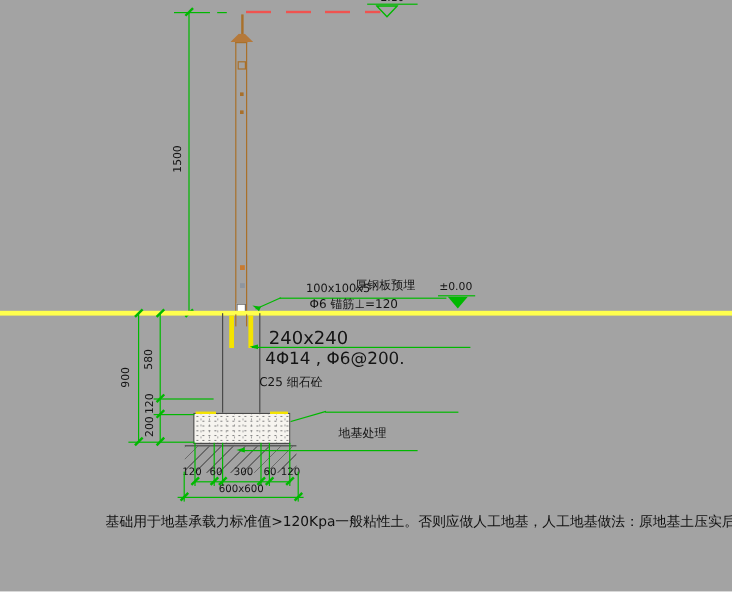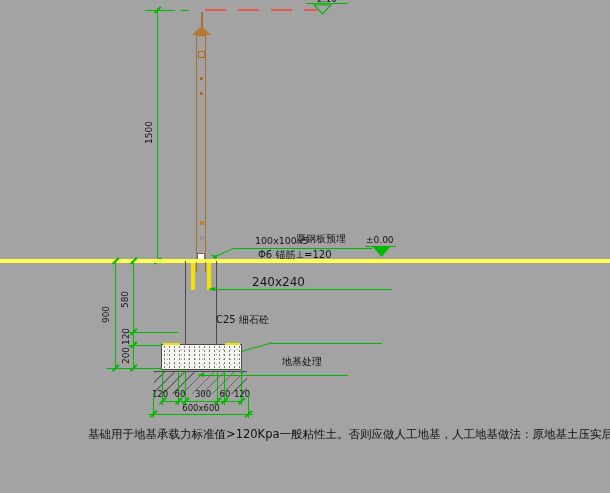--- a/index.html
+++ b/index.html
@@ -69,21 +69,22 @@
     <polygon points="0,0 17,0 8.5,10" fill="#00b800"></polygon>
   </svg>
 
   <div class="abs" style="left:185px;top:261px;width:30px;height:84px;border-left:1.5px solid #4a4a4a;border-right:1.5px solid #4a4a4a;"></div>
   <div class="abs" style="left:191px;top:263px;width:4px;height:27px;background:#f4e300;"></div>
   <div class="abs" style="left:207px;top:263px;width:4px;height:27px;background:#f4e300;"></div>
   <div class="abs" style="left:196px;top:262px;width:8px;height:10px;border-left:1.5px solid #a9702a;border-right:1.5px solid #a9702a;"></div>
 
   <div class="hl" style="left:210px;top:289px;width:182px;"></div>
   <div class="ar" style="left:208px;top:286.5px;"></div>
-  <div class="txt" style="left:224px;top:277px;font-size:12px;margin-left:28px;">240x240</div>
+  <div class="txt" style="left:224px;top:277px;font-size:15px;">240x240</div>
+  <div class="txt" style="left:221px;top:294px;font-size:14px;">4Φ14 , Φ6@200.</div>
   <div class="txt" style="left:216px;top:314px;">C25  细石砼</div>
 
   <div class="hl" style="left:271px;top:343px;width:111px;"></div>
   <div class="hl" style="left:238px;top:352px;width:35px;transform:rotate(-16deg);transform-origin:left center;"></div>
   <div class="ar" style="left:234px;top:349.5px;transform:rotate(17deg);"></div>
 
   <div class="abs stipple" style="left:161px;top:344px;width:79px;height:24px;border:1.5px solid #4a4a4a;"></div>
   <div class="abs" style="left:163px;top:343px;width:17px;height:2px;background:#f4e300;"></div>
   <div class="abs" style="left:225px;top:343px;width:15px;height:2px;background:#f4e300;"></div>
 

